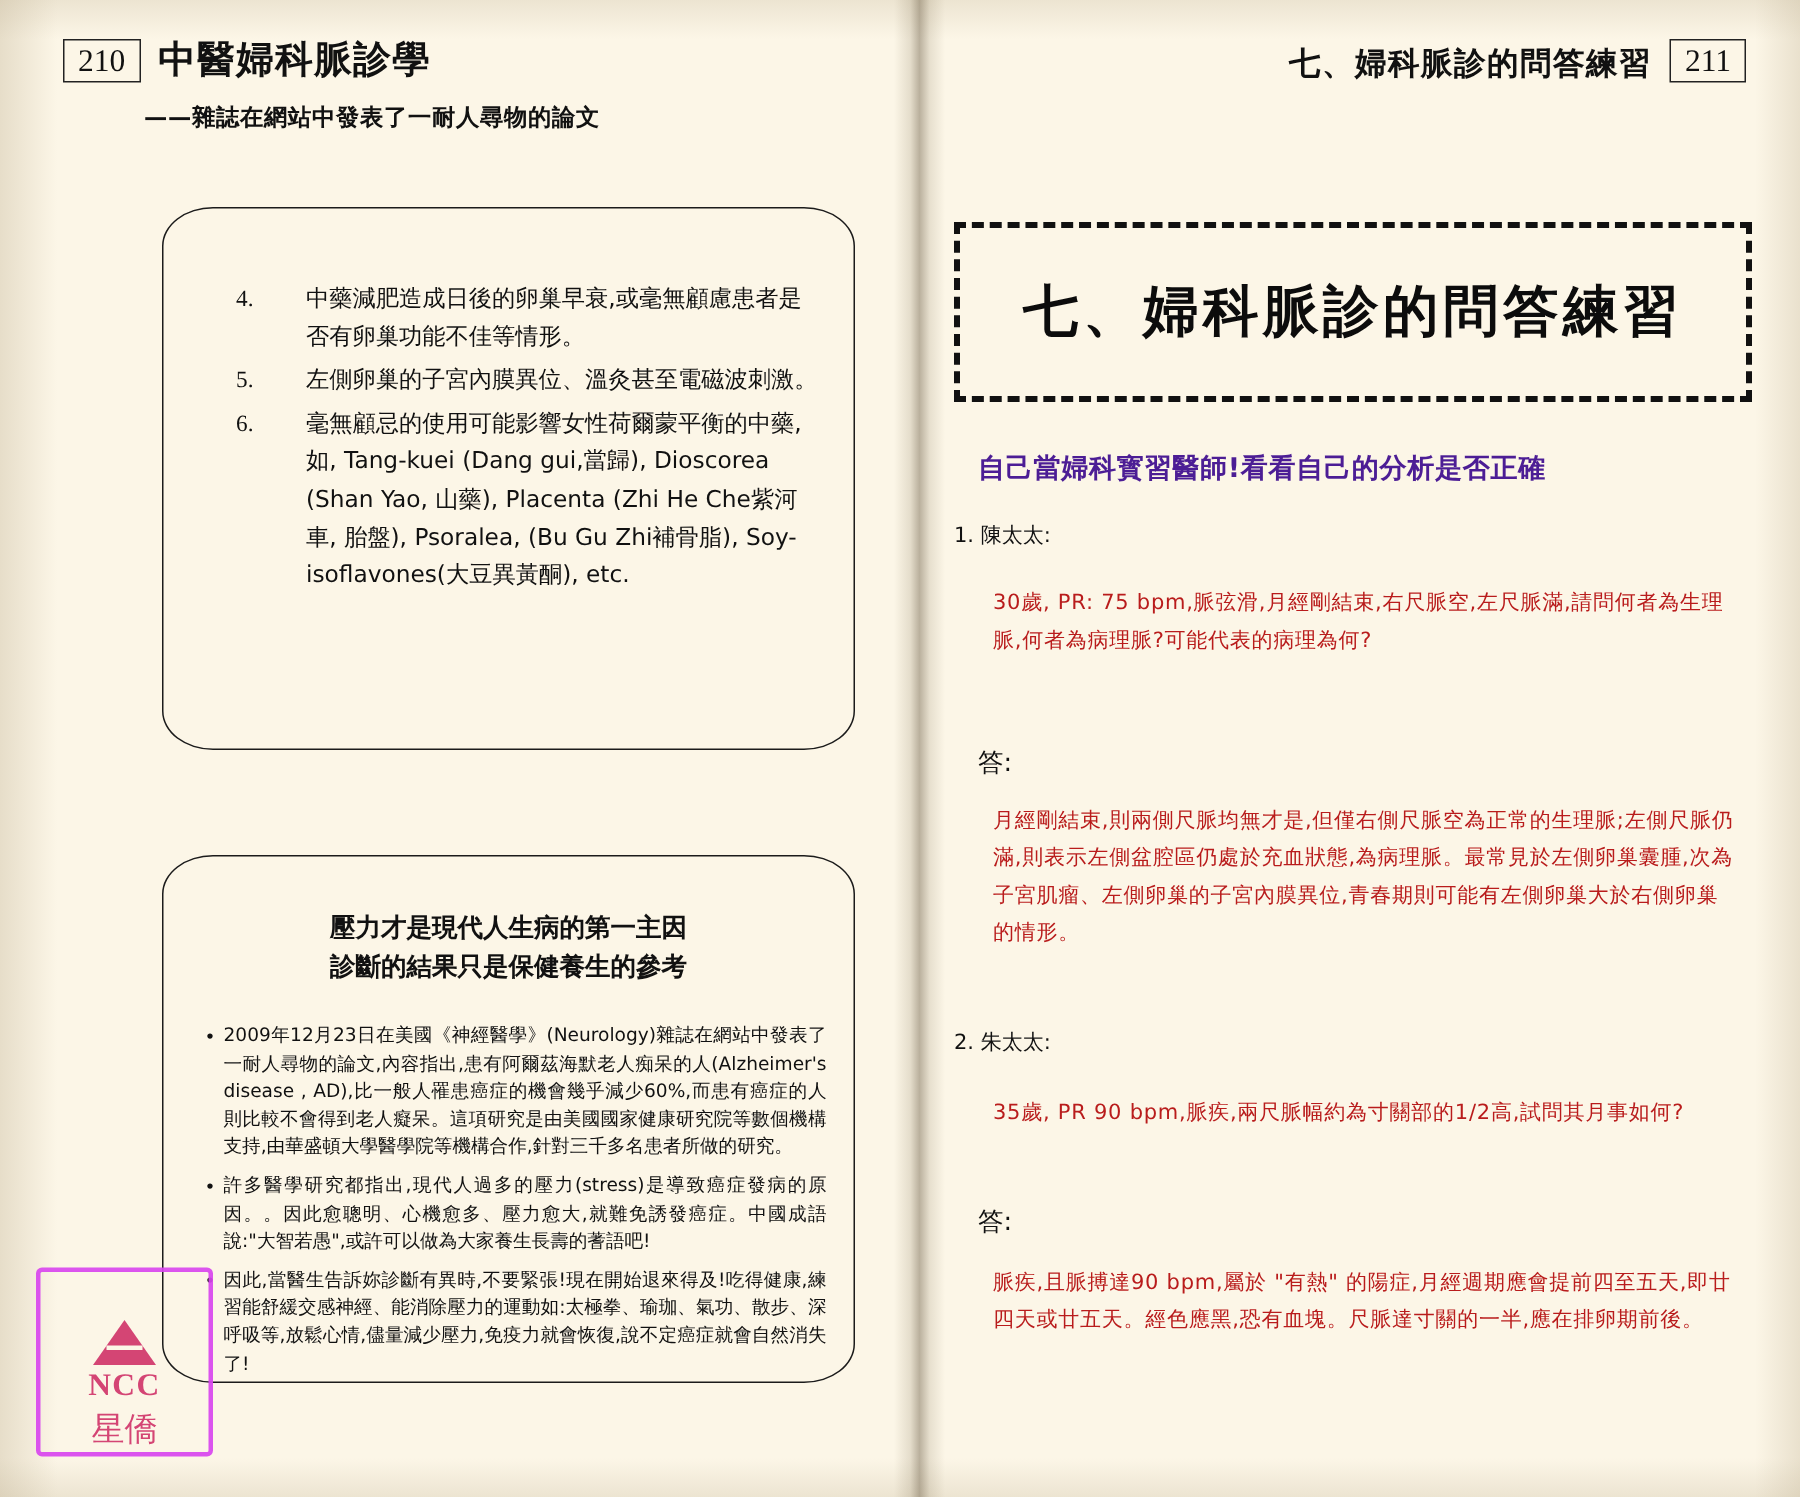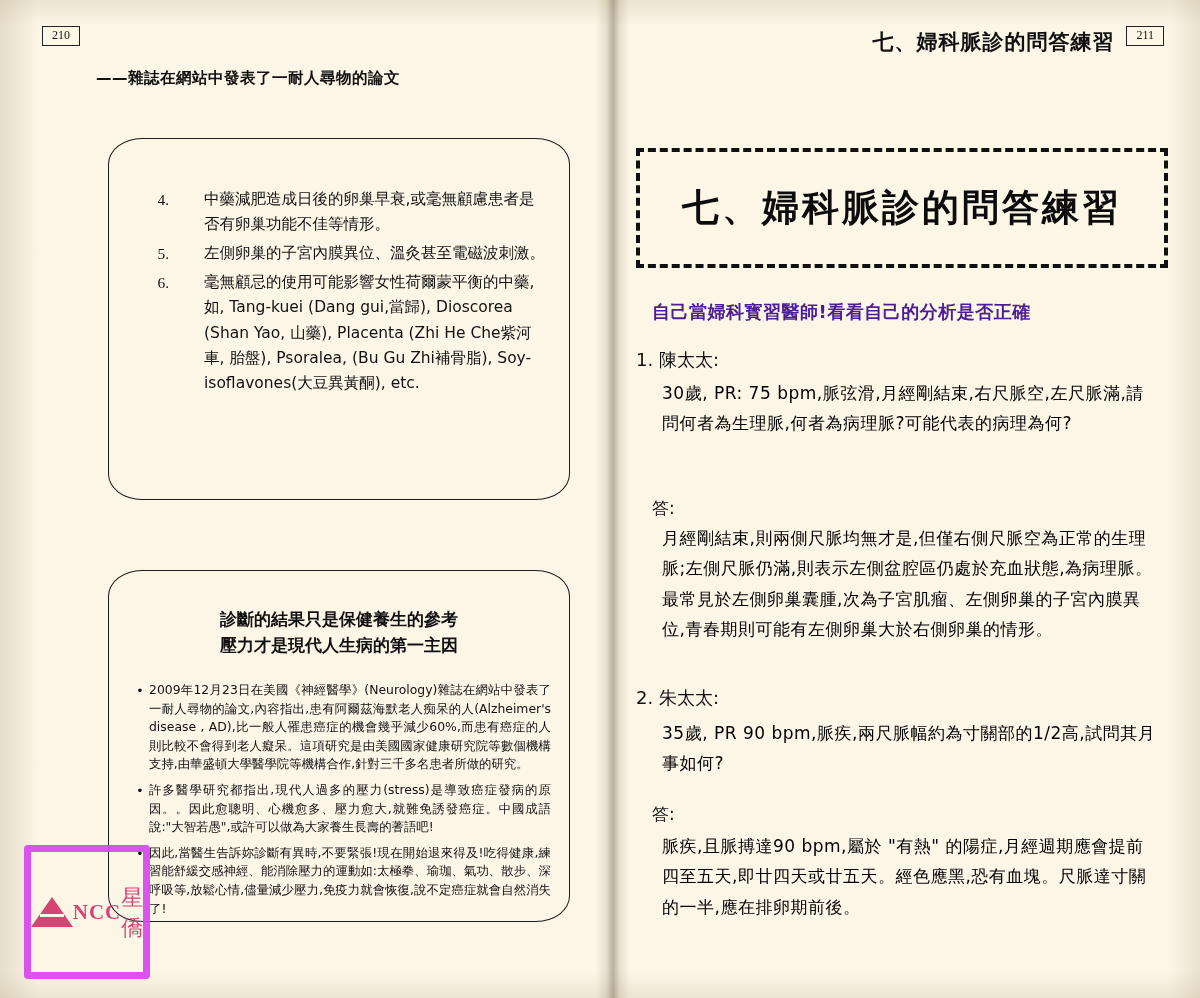--- a/index.html
+++ b/index.html
@@ -55,21 +55,21 @@
   .hdr-left {
     position: absolute;
     left: 42px;
     top: 26px;
     display: flex;
     align-items: flex-start;
   }
   .page-num-box {
     border: 1.5px solid #222;
     padding: 2px 9px 3px 9px;
-    font-size: 12px;
+    font-size: 21px;
     line-height: 1.05;
     color: #111;
     font-family: "Liberation Serif", serif;
   }
   .book-title {
     margin-left: 12px;
     font-size: 25px;
     font-weight: bold;
     color: #111;
     letter-spacing: 1px;
@@ -200,50 +200,51 @@
     position: absolute;
     left: 652px;
     top: 300px;
     font-size: 18px;
     font-weight: bold;
     color: #4c1d95;
     letter-spacing: 0.5px;
   }
   .q-num {
     position: absolute;
-    font-size: 18px;
+    font-size: 14px;
     color: #111;
   }
   .body-text {
     position: absolute;
-    font-size: 17px;
+    font-size: 14px;
     line-height: 1.78;
-    color: #000000;
+    color: #b91c1c;
     letter-spacing: 0.5px;
+    margin-top: 12px;
   }
   .ans-label {
     position: absolute;
     font-size: 17px;
     color: #111;
   }
 
   
   .stamp {
     position: absolute;
     left: 24px;
     top: 845px;
     width: 112px;
     height: 120px;
-    border: 7px solid #d946ef;
+    border: 3px solid #d946ef;
     border-radius: 4px;
     color: #d1366b;
     display: flex;
-    flex-direction: row;
+    flex-direction: column;
     align-items: center;
-    justify-content: center;
+    justify-content: flex-end;
     opacity: 0.92;
   }
   .stamp .tri {
     width: 0; height: 0;
     border-left: 21px solid transparent;
     border-right: 21px solid transparent;
     border-bottom: 30px solid #d1366b;
     position: relative;
   }
   .stamp .tri::after {
@@ -271,20 +272,21 @@
 </head>
 <body>
 
 <div class="page">
   <div class="paper"></div>
 
   <div class="left-page">
 
     <div class="hdr-left">
       <div class="page-num-box">210</div>
+      <div class="book-title">中醫婦科脈診學</div>
     </div>
     <div class="book-subtitle">——雜誌在網站中發表了一耐人尋物的論文</div>
 
     <div class="box box-rounded" id="box-list">
       <div class="num-list">
         <div class="num-item">
           <div class="n">4.</div>
           <div class="t">中藥減肥造成日後的卵巢早衰,或毫無顧慮患者是否有卵巢功能不佳等情形。</div>
         </div>
         <div class="num-item">
@@ -293,22 +295,22 @@
         </div>
         <div class="num-item">
           <div class="n">6.</div>
           <div class="t">毫無顧忌的使用可能影響女性荷爾蒙平衡的中藥,如, Tang-kuei (Dang gui,當歸), Dioscorea (Shan Yao, 山藥), Placenta (Zhi He Che紫河車, 胎盤), Psoralea, (Bu Gu Zhi補骨脂), Soy-isoflavones(大豆異黃酮), etc.</div>
         </div>
       </div>
     </div>
 
     <div class="box box-rounded" id="box-note">
       <div class="note-title">
+        <div>壓力才是現代人生病的第一主因</div>
         <div>診斷的結果只是保健養生的參考</div>
-        <div>壓力才是現代人生病的第一主因</div>
       </div>
       <div class="bullets">
         <div class="bullet">
           <div class="dot">•</div>
           <div class="txt">2009年12月23日在美國《神經醫學》(Neurology)雜誌在網站中發表了一耐人尋物的論文,內容指出,患有阿爾茲海默老人痴呆的人(Alzheimer's disease , AD),比一般人罹患癌症的機會幾乎減少60%,而患有癌症的人則比較不會得到老人癡呆。這項研究是由美國國家健康研究院等數個機構支持,由華盛頓大學醫學院等機構合作,針對三千多名患者所做的研究。</div>
         </div>
         <div class="bullet">
           <div class="dot">•</div>
           <div class="txt">許多醫學研究都指出,現代人過多的壓力(stress)是導致癌症發病的原因。。因此愈聰明、心機愈多、壓力愈大,就難免誘發癌症。中國成語說:"大智若愚",或許可以做為大家養生長壽的蓍語吧!</div>
         </div>

